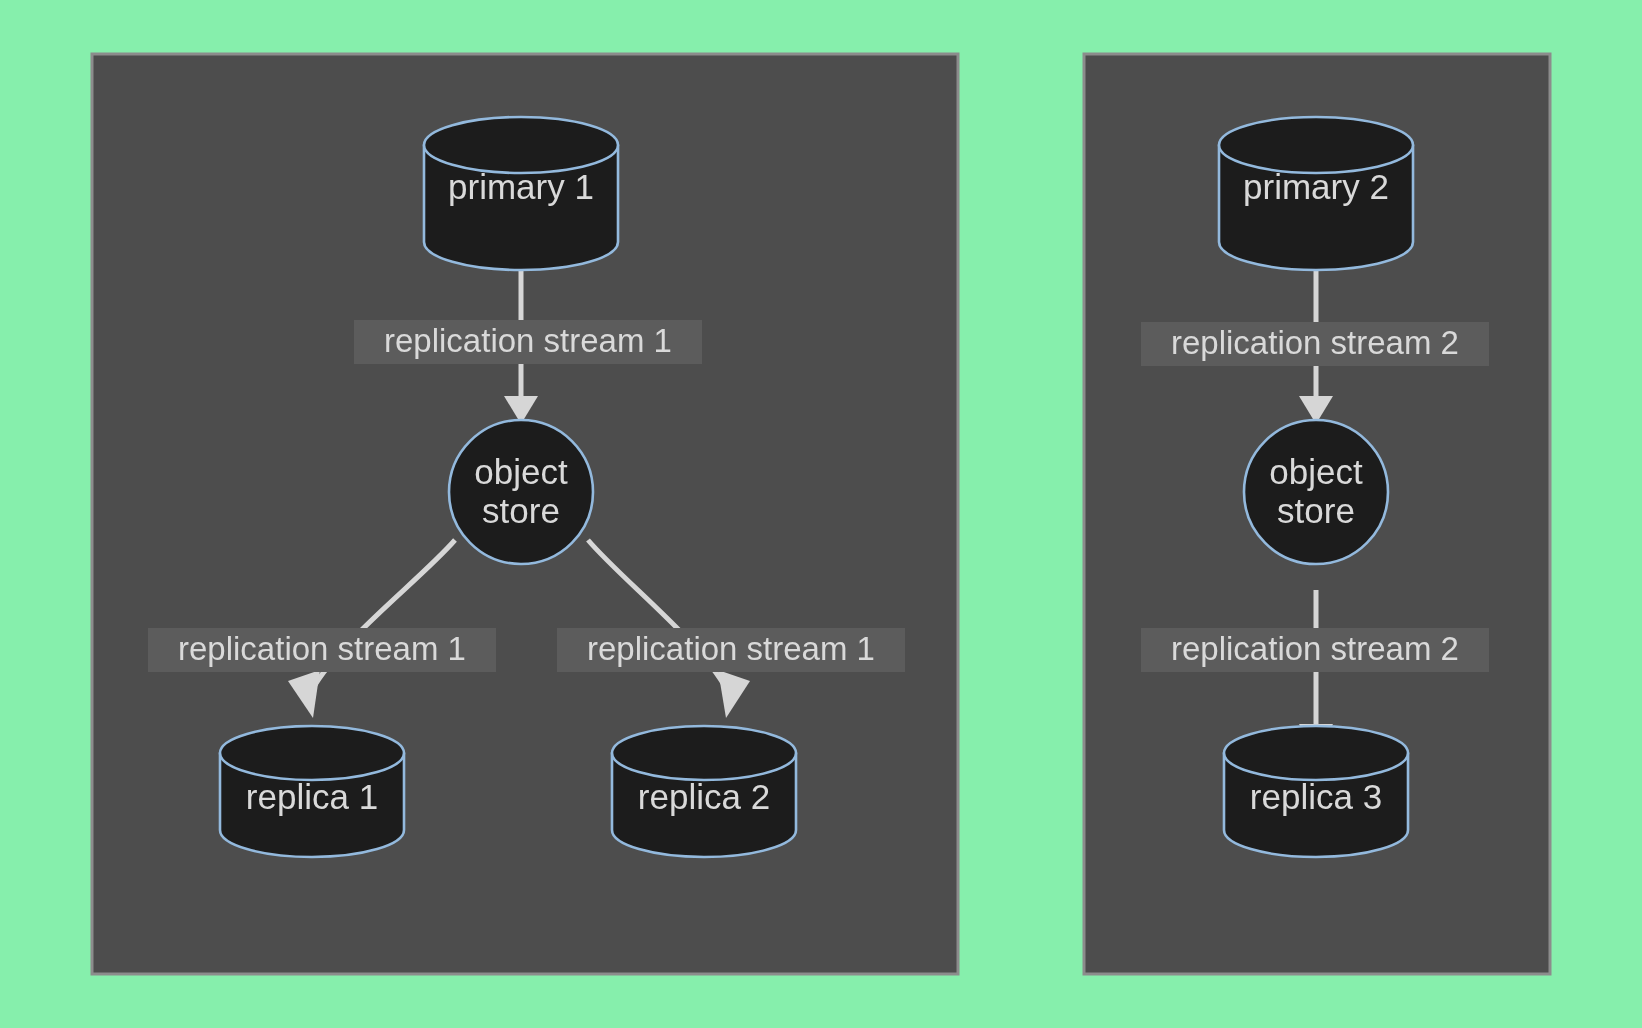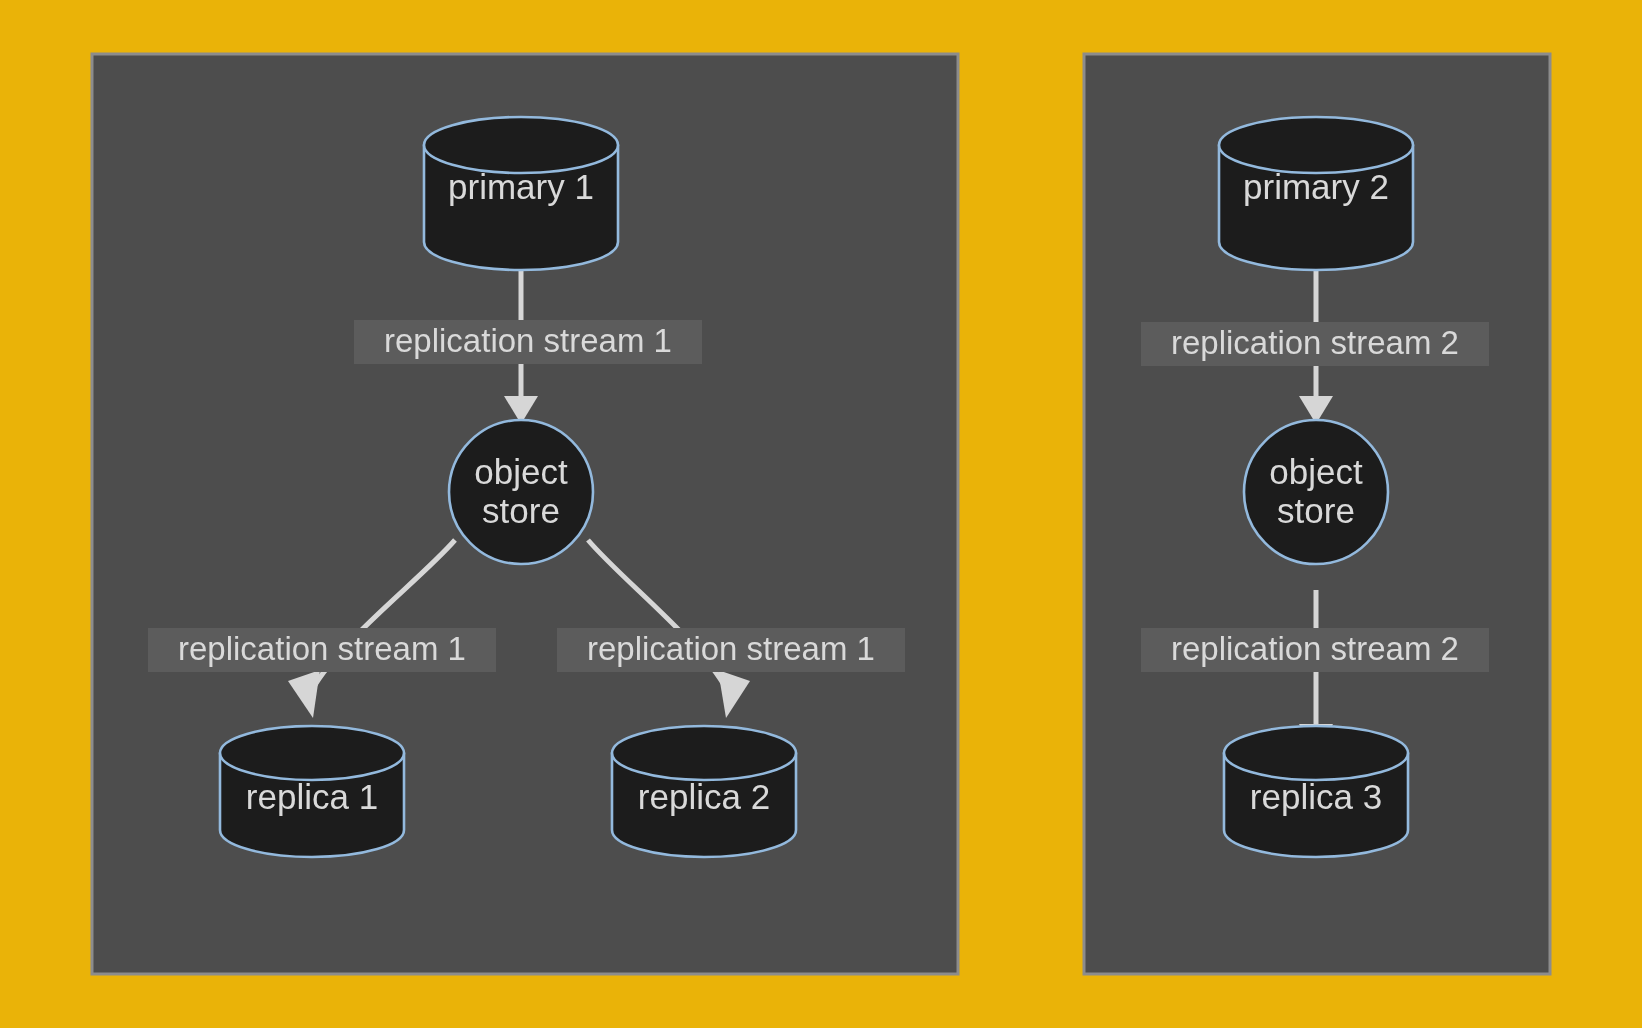--- a/index.html
+++ b/index.html
@@ -8,21 +8,21 @@
     background: #2b2b2b;
     width: 1642px;
     height: 1028px;
     overflow: hidden;
     font-family: "Liberation Sans", sans-serif;
   }
   #stage {
     position: relative;
     width: 1642px;
     height: 1028px;
-    background: #eab308;
+    background: #86efac;
   }
   svg#diagram {
     position: absolute;
     top: 0; left: 0;
     width: 1642px;
     height: 1028px;
     display: block;
   }
   .grp-rect {
     fill: #4d4d4d;

